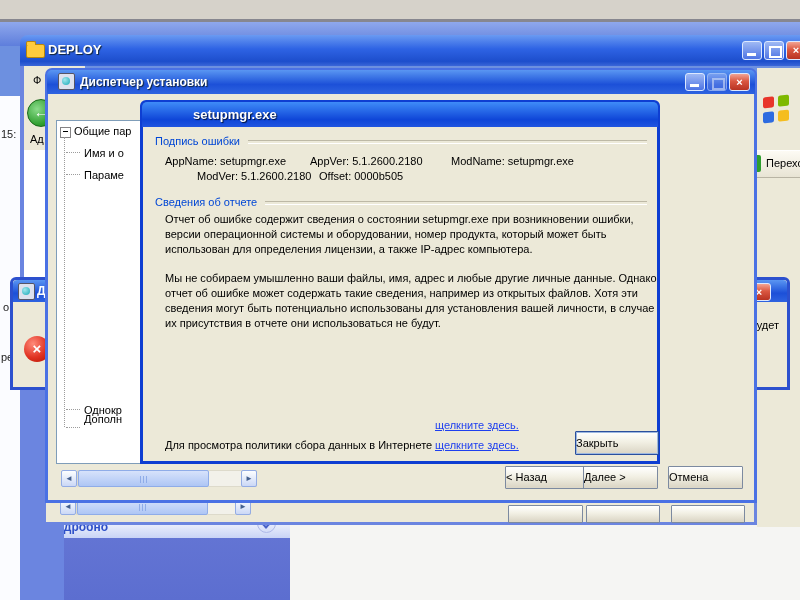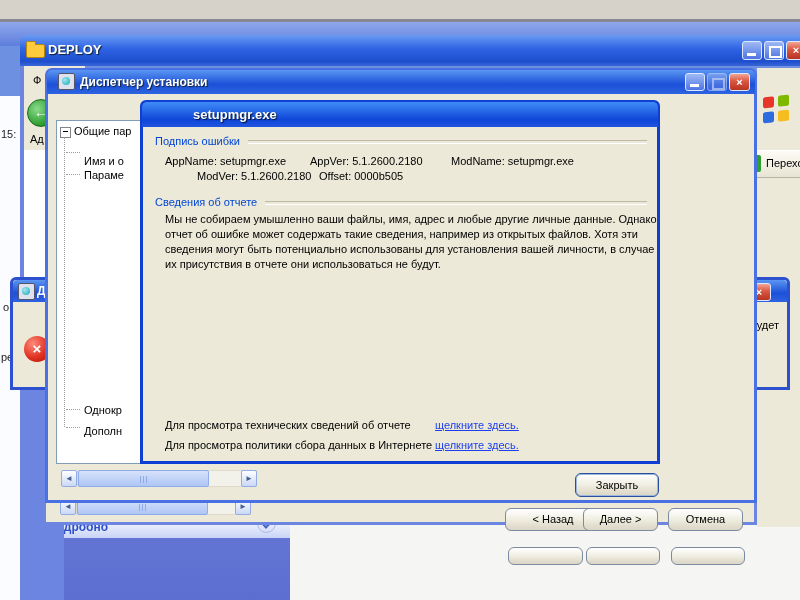--- a/index.html
+++ b/index.html
@@ -66,21 +66,21 @@
   .wf-y{right:0;bottom:0;background:#F5BD1F;}
   .go-row{position:absolute;left:0;top:82px;width:43px;height:26px;
     background:linear-gradient(180deg,#FDFBF4,#E8E4D4);border-top:1px solid #FFF;border-bottom:1px solid #B8B4A4;}
   .go-icon{position:absolute;left:-2px;top:4px;width:6px;height:17px;background:#2E9E2E;border-radius:2px;}
   .go-label{position:absolute;left:9px;top:6px;white-space:nowrap;}
 
   
   .wiz2-body{left:43px;top:392px;width:714px;height:133px;background:#ECE9D8;z-index:4;box-sizing:border-box;
     border:3px solid #6B85E0;border-top:none;}
   .xpbtn{background:linear-gradient(180deg,#FFFFFF,#F2F0E4 45%,#DDD8C8 92%);
-    border:1px solid #7C8AA0;border-radius:6px;text-align:center;font-size:11px;box-sizing:border-box;margin-top:42px;}
+    border:1px solid #7C8AA0;border-radius:1px;text-align:left;font-size:11px;box-sizing:border-box;}
   .wiz2-btn{position:absolute;height:18px;}
   .sb-ar{position:absolute;width:16px;height:17px;border:1px solid #93ACE4;border-radius:2px;
     background:linear-gradient(180deg,#FDFEFF,#CBD8F6);color:#44608F;font-size:8px;
     text-align:center;line-height:16px;box-sizing:border-box;}
   .sb-track{position:absolute;height:17px;background:#F2F1EA;border:1px solid #DDDACB;box-sizing:border-box;}
   .sb-thumb{position:absolute;height:17px;border:1px solid #8FACE8;border-radius:2px;
     background:linear-gradient(180deg,#D7E2FB,#AEC6F5);box-sizing:border-box;}
   .sb-grip{position:absolute;left:50%;top:5px;width:8px;height:7px;margin-left:-4px;
     background:repeating-linear-gradient(90deg,#8FACE8 0 1px,transparent 1px 3px);}
 
@@ -227,24 +227,24 @@
     <div class="tree-box">
       <span class="expand-box">
           <i></i>
         </span>
       <span class="dot-v"></span>
       <span class="dot-h" style="top:31px;"></span>
       <span class="dot-h" style="top:53px;"></span>
       <span class="dot-h" style="top:288px;"></span>
       <span class="dot-h" style="top:306px;"></span>
       <span class="tree-item" style="left:17px;top:4px;">Общие пар</span>
-      <span class="tree-item" style="left:27px;top:34px;">Имя и о</span>
+      <span class="tree-item" style="left:27px;top:26px;">Имя и о</span>
       <span class="tree-item" style="left:27px;top:48px;">Параме</span>
       <span class="tree-item" style="left:27px;top:283px;">Однокр</span>
-      <span class="tree-item" style="left:27px;top:304px;">Дополн</span>
+      <span class="tree-item" style="left:27px;top:292px;">Дополн</span>
     </div>
     <span class="sb-ar" style="left:13px;top:399px;position:absolute;">◄</span>
     <span class="sb-track" style="left:29px;top:399px;width:180px;position:absolute;"></span>
     <span class="sb-thumb" style="left:30px;top:399px;width:131px;position:absolute;">
         <i class="sb-grip"></i>
       </span>
     <span class="sb-ar" style="left:193px;top:399px;position:absolute;">►</span>
     <span class="xpbtn wiz-btn" style="left:457px;top:395px;width:96px;">&lt; Назад</span>
     <span class="xpbtn wiz-btn" style="left:535px;top:395px;width:75px;">Далее &gt;</span>
     <span class="xpbtn wiz-btn" style="left:620px;top:395px;width:75px;">Отмена</span>
@@ -257,22 +257,22 @@
     <span class="grp-label" style="left:12px;top:32px;">Подпись ошибки</span>
     <span class="grp-line" style="left:105px;right:10px;top:37px;"></span>
     <span class="sig" style="left:22px;top:52px;">AppName: setupmgr.exe</span>
     <span class="sig" style="left:167px;top:52px;">AppVer: 5.1.2600.2180</span>
     <span class="sig" style="left:308px;top:52px;">ModName: setupmgr.exe</span>
     <span class="sig" style="left:22px;top:67px;margin-left:32px;">ModVer: 5.1.2600.2180</span>
     <span class="sig" style="left:176px;top:67px;">Offset: 0000b505</span>
     <span class="grp-label" style="left:12px;top:93px;">Сведения об отчете</span>
     <span class="grp-line" style="left:122px;right:10px;top:98px;"></span>
     <div class="paras">
+      <p>Отчет об ошибке содержит сведения о состоянии setupmgr.exe при возникновении ошибки, версии операционной системы и оборудовании, номер продукта, который может быть использован для определения лицензии, а также IP-адрес компьютера.</p>
       <p>Мы не собираем умышленно ваши файлы, имя, адрес и любые другие личные данные. Однако отчет об ошибке может содержать такие сведения, например из открытых файлов. Хотя эти сведения могут быть потенциально использованы для установления вашей личности, в случае их присутствия в отчете они использоваться не будут.</p>
     </div>
-    <span class="link-label" style="left:22px;top:316px;">Для просмотра технических сведений об отчете</span>
     <a class="dlg-link" style="left:292px;top:316px;">щелкните здесь.</a>
     <span class="link-label" style="left:22px;top:336px;">Для просмотра политики сбора данных в Интернете</span>
     <a class="dlg-link" style="left:292px;top:336px;">щелкните здесь.</a>
     <span class="xpbtn dlg-close">Закрыть</span>
   </div>
 
 </div>
 
 </body></html>

